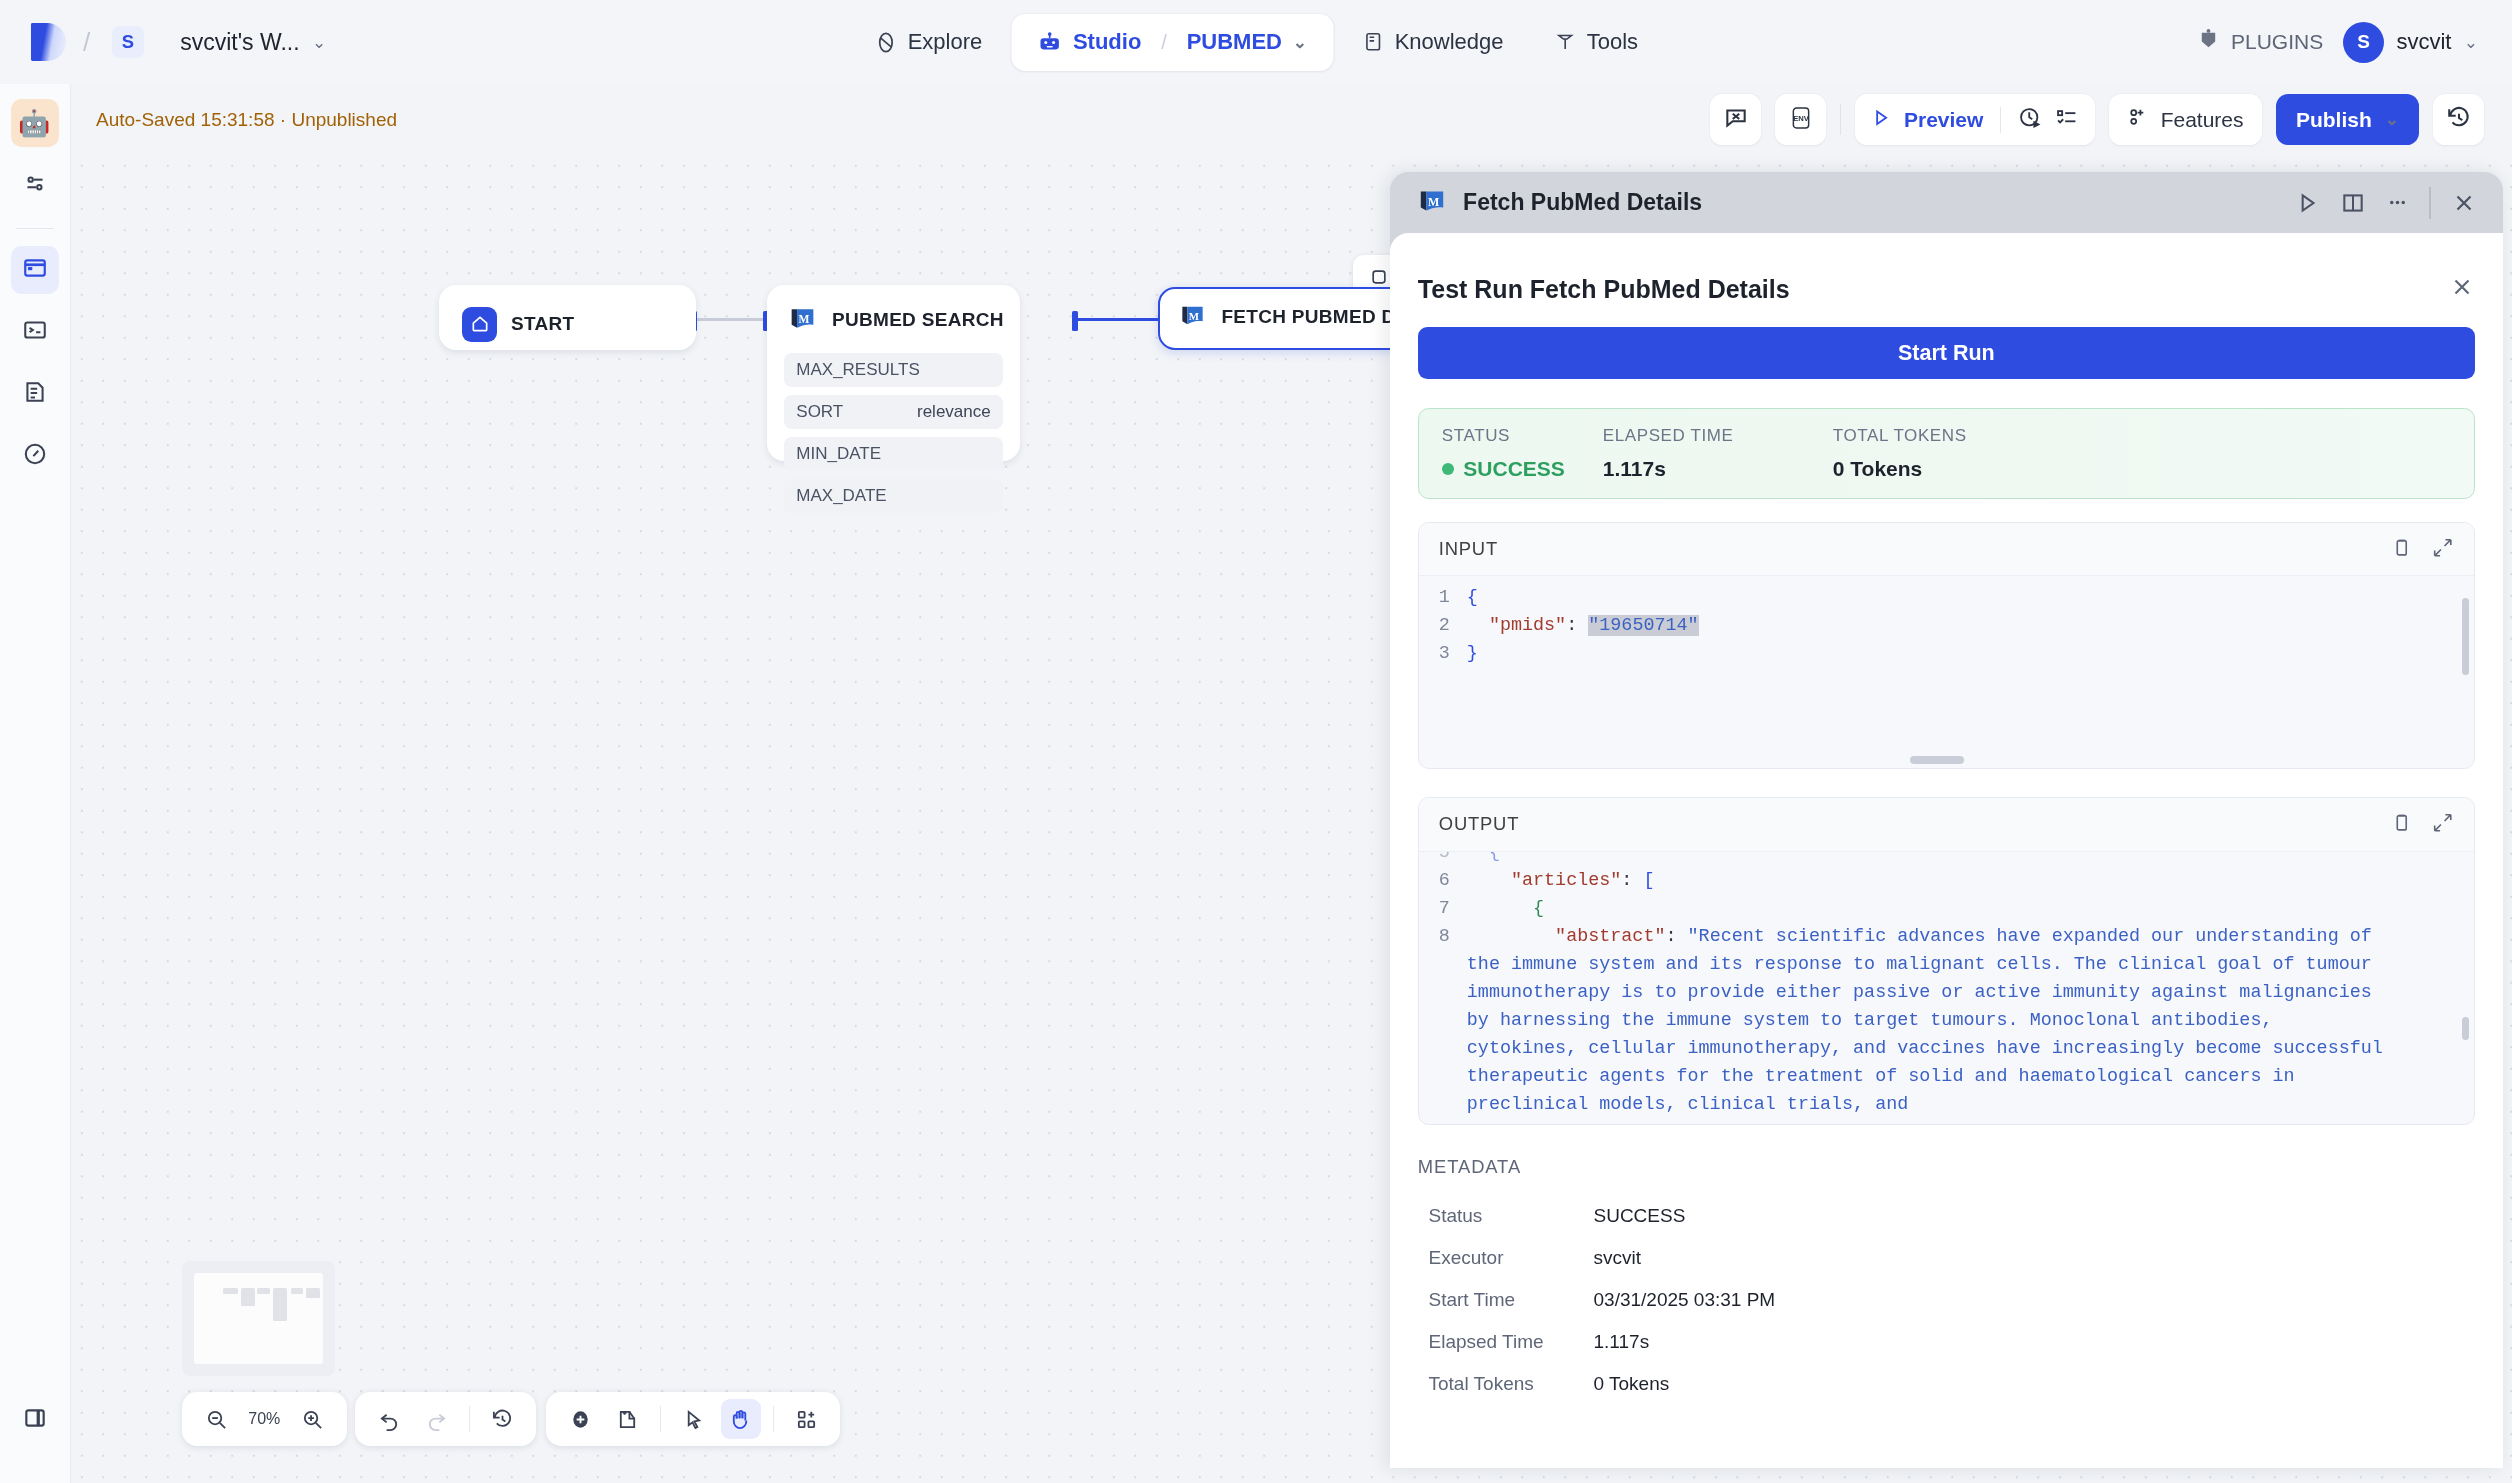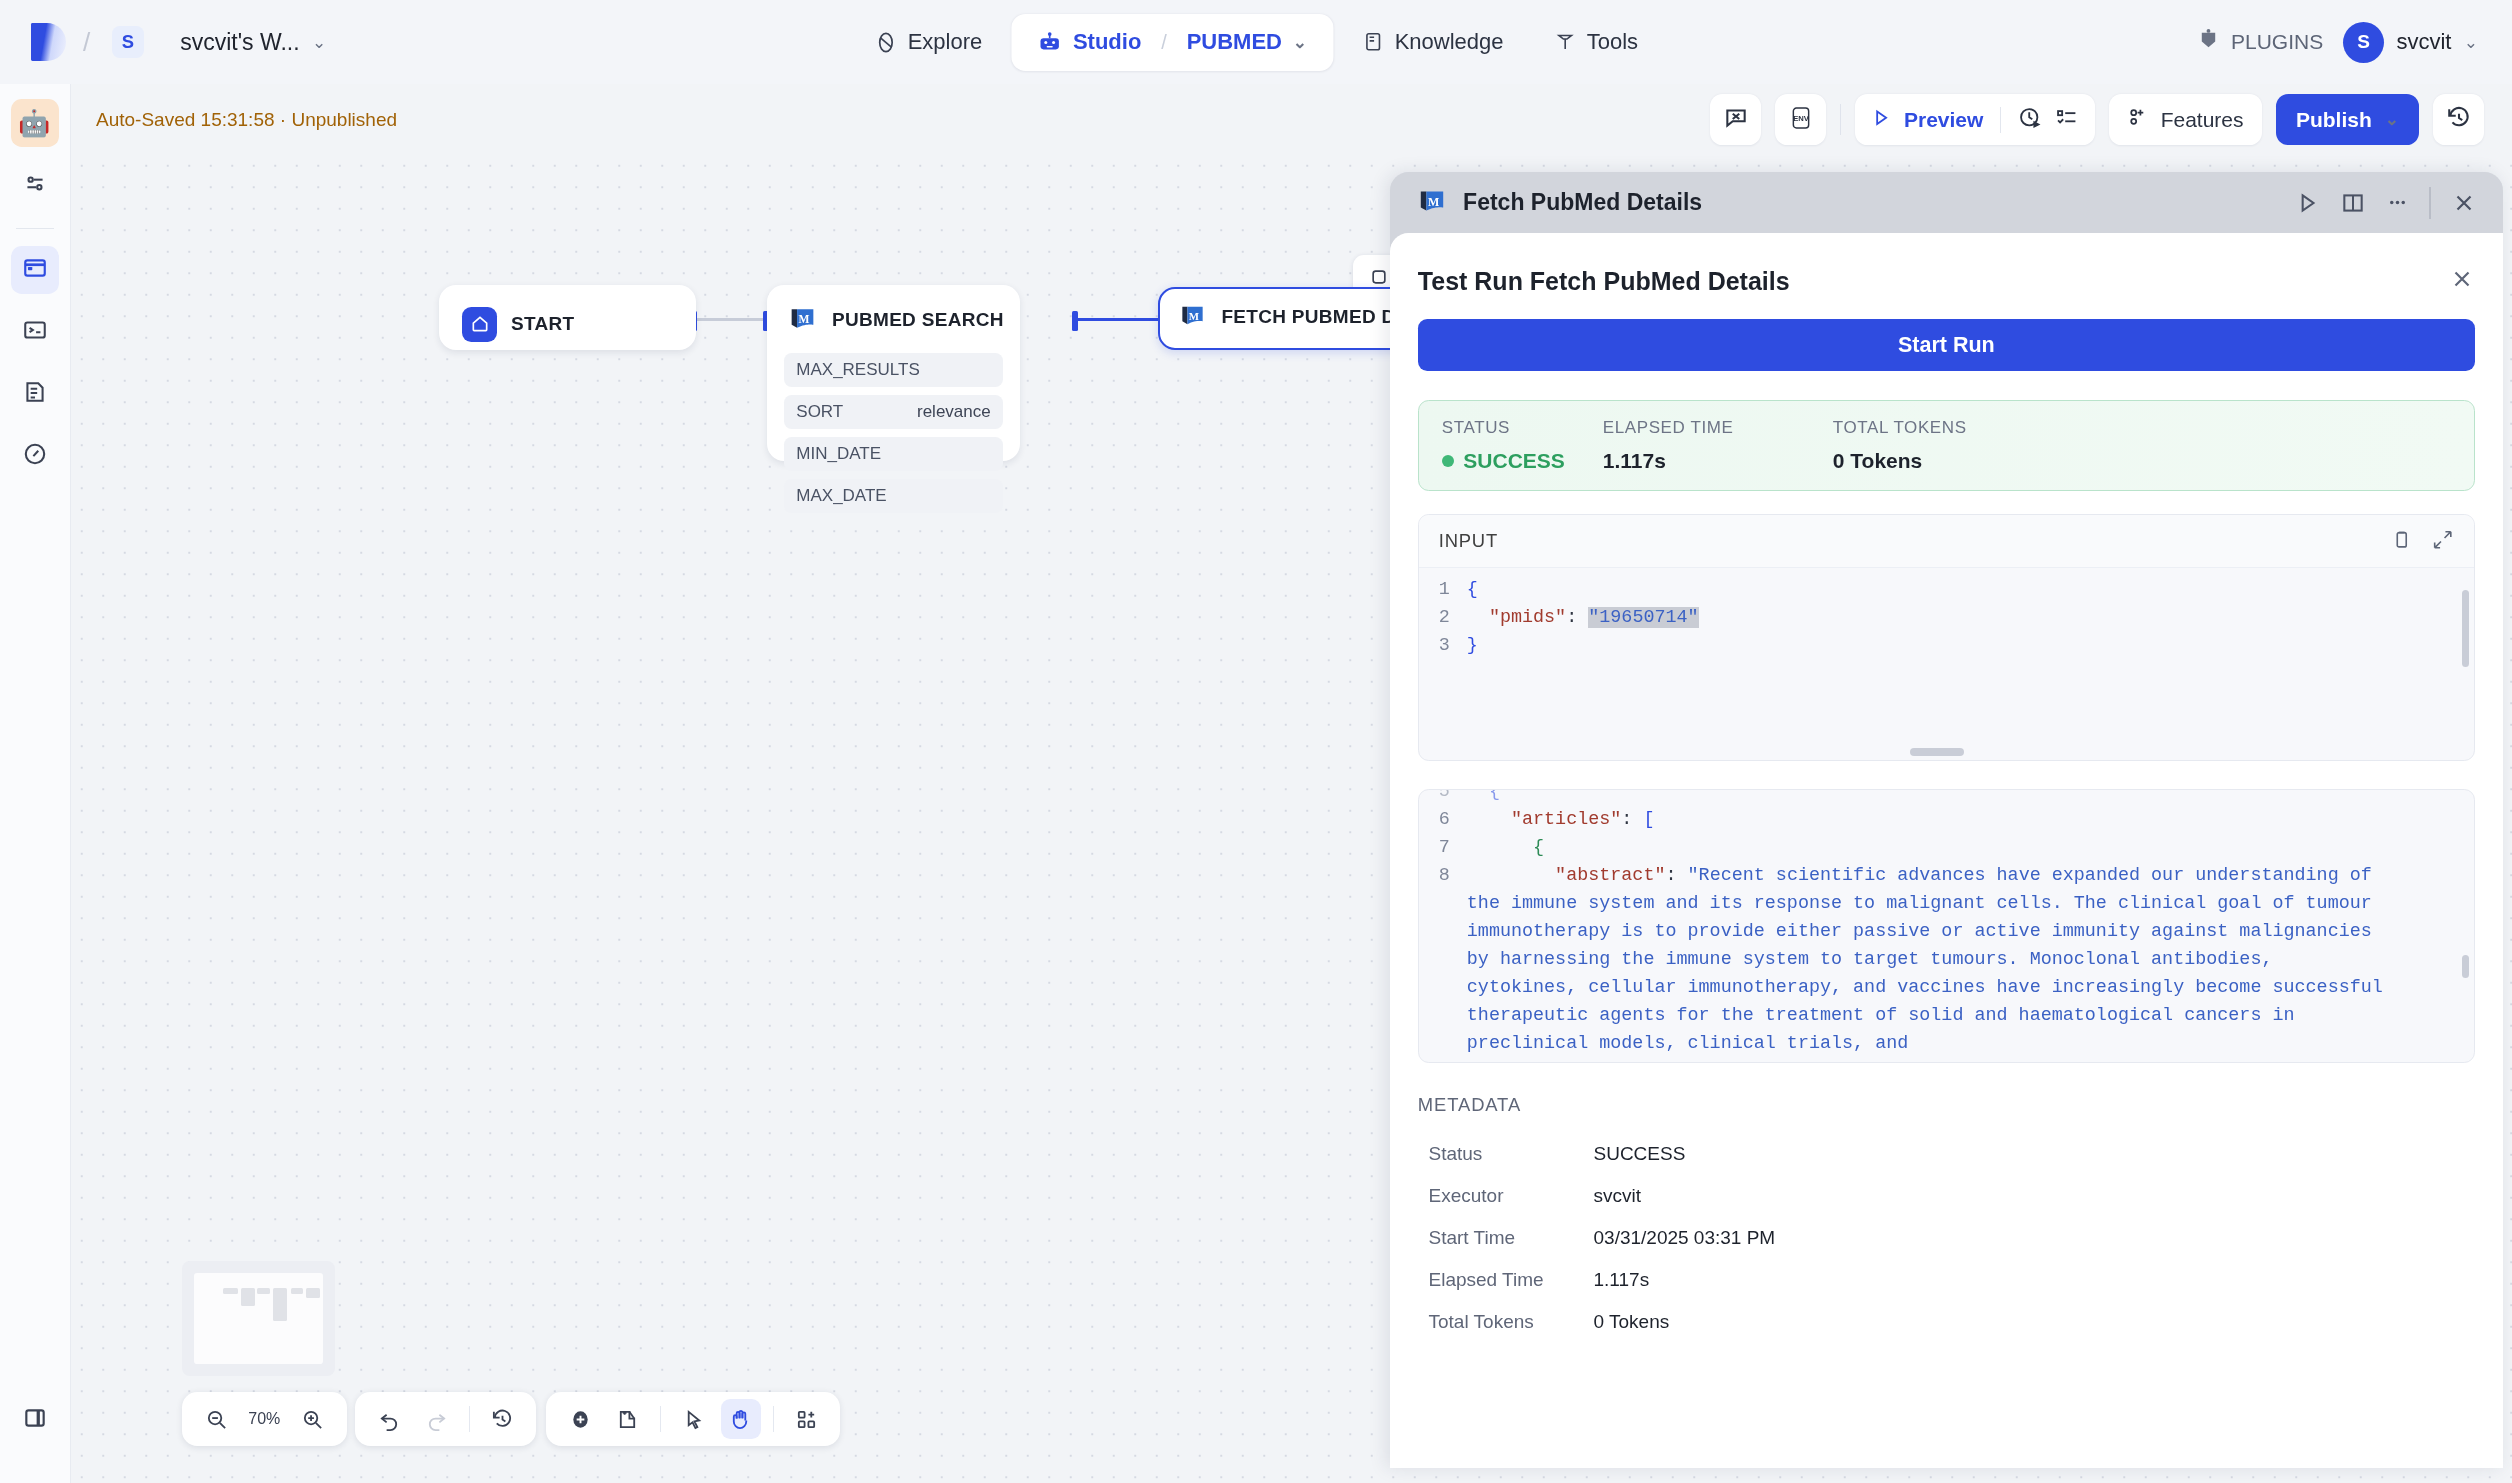--- a/index.html
+++ b/index.html
@@ -184,21 +184,21 @@
   .rp-head {
     height: 61px; display: flex; align-items: center; padding: 0 26px; gap: 15.3px;
   }
   .rp-title { font-size: 23px; font-weight: 700; color: #1d222c; }
   .rp-head-right { margin-left: auto; display: flex; align-items: center; gap: 20px; }
   .rp-ico { cursor: pointer; display: flex; align-items: center; }
   .rp-vsep { width: 1.5px; height: 32px; background: #b9bdc7; }
 
   .testrun {
     position: absolute; top: 61px; left: 0; width: 1113px; height: 1235px;
-    background: #fff; border-radius: 18.4px 0 0 0; padding: 4px 28px;
+    background: #fff; border-radius: 18.4px 0 0 0; padding: 12px 28px;
     overflow: hidden;
   }
   .tr-head { display: flex; align-items: center; padding: 29px 0 23px; }
   .tr-title { font-size: 25px; font-weight: 700; color: #1d222c; }
   .tr-close { margin-left: auto; cursor: pointer; color: #5e6678; font-size: 26px; line-height: 1; }
   .startrun {
     width: 100%; height: 52px; background: #2f4ce0; color: #fff; border: none;
     border-radius: 9.2px; font-size: 21.5px; font-weight: 600; cursor: pointer;
     font-family: "Liberation Sans", sans-serif;
   }
@@ -740,20 +740,37 @@
             <span class="ln">3</span>
             <span class="code k-brace">}</span>
           </div>
           <div class="vscroll" style="top:21.5px; height:77px;"></div>
           <div class="hscroll" style="left:491px; width:54px;"></div>
         </div>
       </div>
 
       
       <div class="codebox" style="margin-top:28px;">
+        <div class="cb-head">
+          <span class="cb-label">OUTPUT</span>
+          <span class="cb-actions">
+            <span>
+              <svg width="21.5" height="21.5" viewBox="0 0 24 24" fill="none" stroke="#5e6678" stroke-width="1.8">
+                <rect x="7" y="4" width="10" height="16" rx="2"></rect>
+                  <path d="M9 4h6"></path>
+              </svg>
+            </span>
+            <span>
+              <svg width="21.5" height="21.5" viewBox="0 0 24 24" fill="none" stroke="#5e6678" stroke-width="1.8">
+                <path d="M14 10l7-7M21 3v6M21 3h-6"></path>
+                  <path d="M10 14l-7 7M3 21v-6M3 21h6"></path>
+              </svg>
+            </span>
+          </span>
+        </div>
         <div class="cb-body" style="height:272px; padding:1.5px 0 0;">
           <div class="cl" style="margin-top:-14px; opacity:.55;">
             <span class="ln">5</span>
             <span class="code k-brace">&nbsp;&nbsp;{</span>
           </div>
           <div class="cl">
             <span class="ln">6</span>
             <span class="code">&nbsp;&nbsp;&nbsp;&nbsp;<span class="k-key">"articles"</span>: <span class="k-brace">[</span></span>
           </div>
           <div class="cl">

